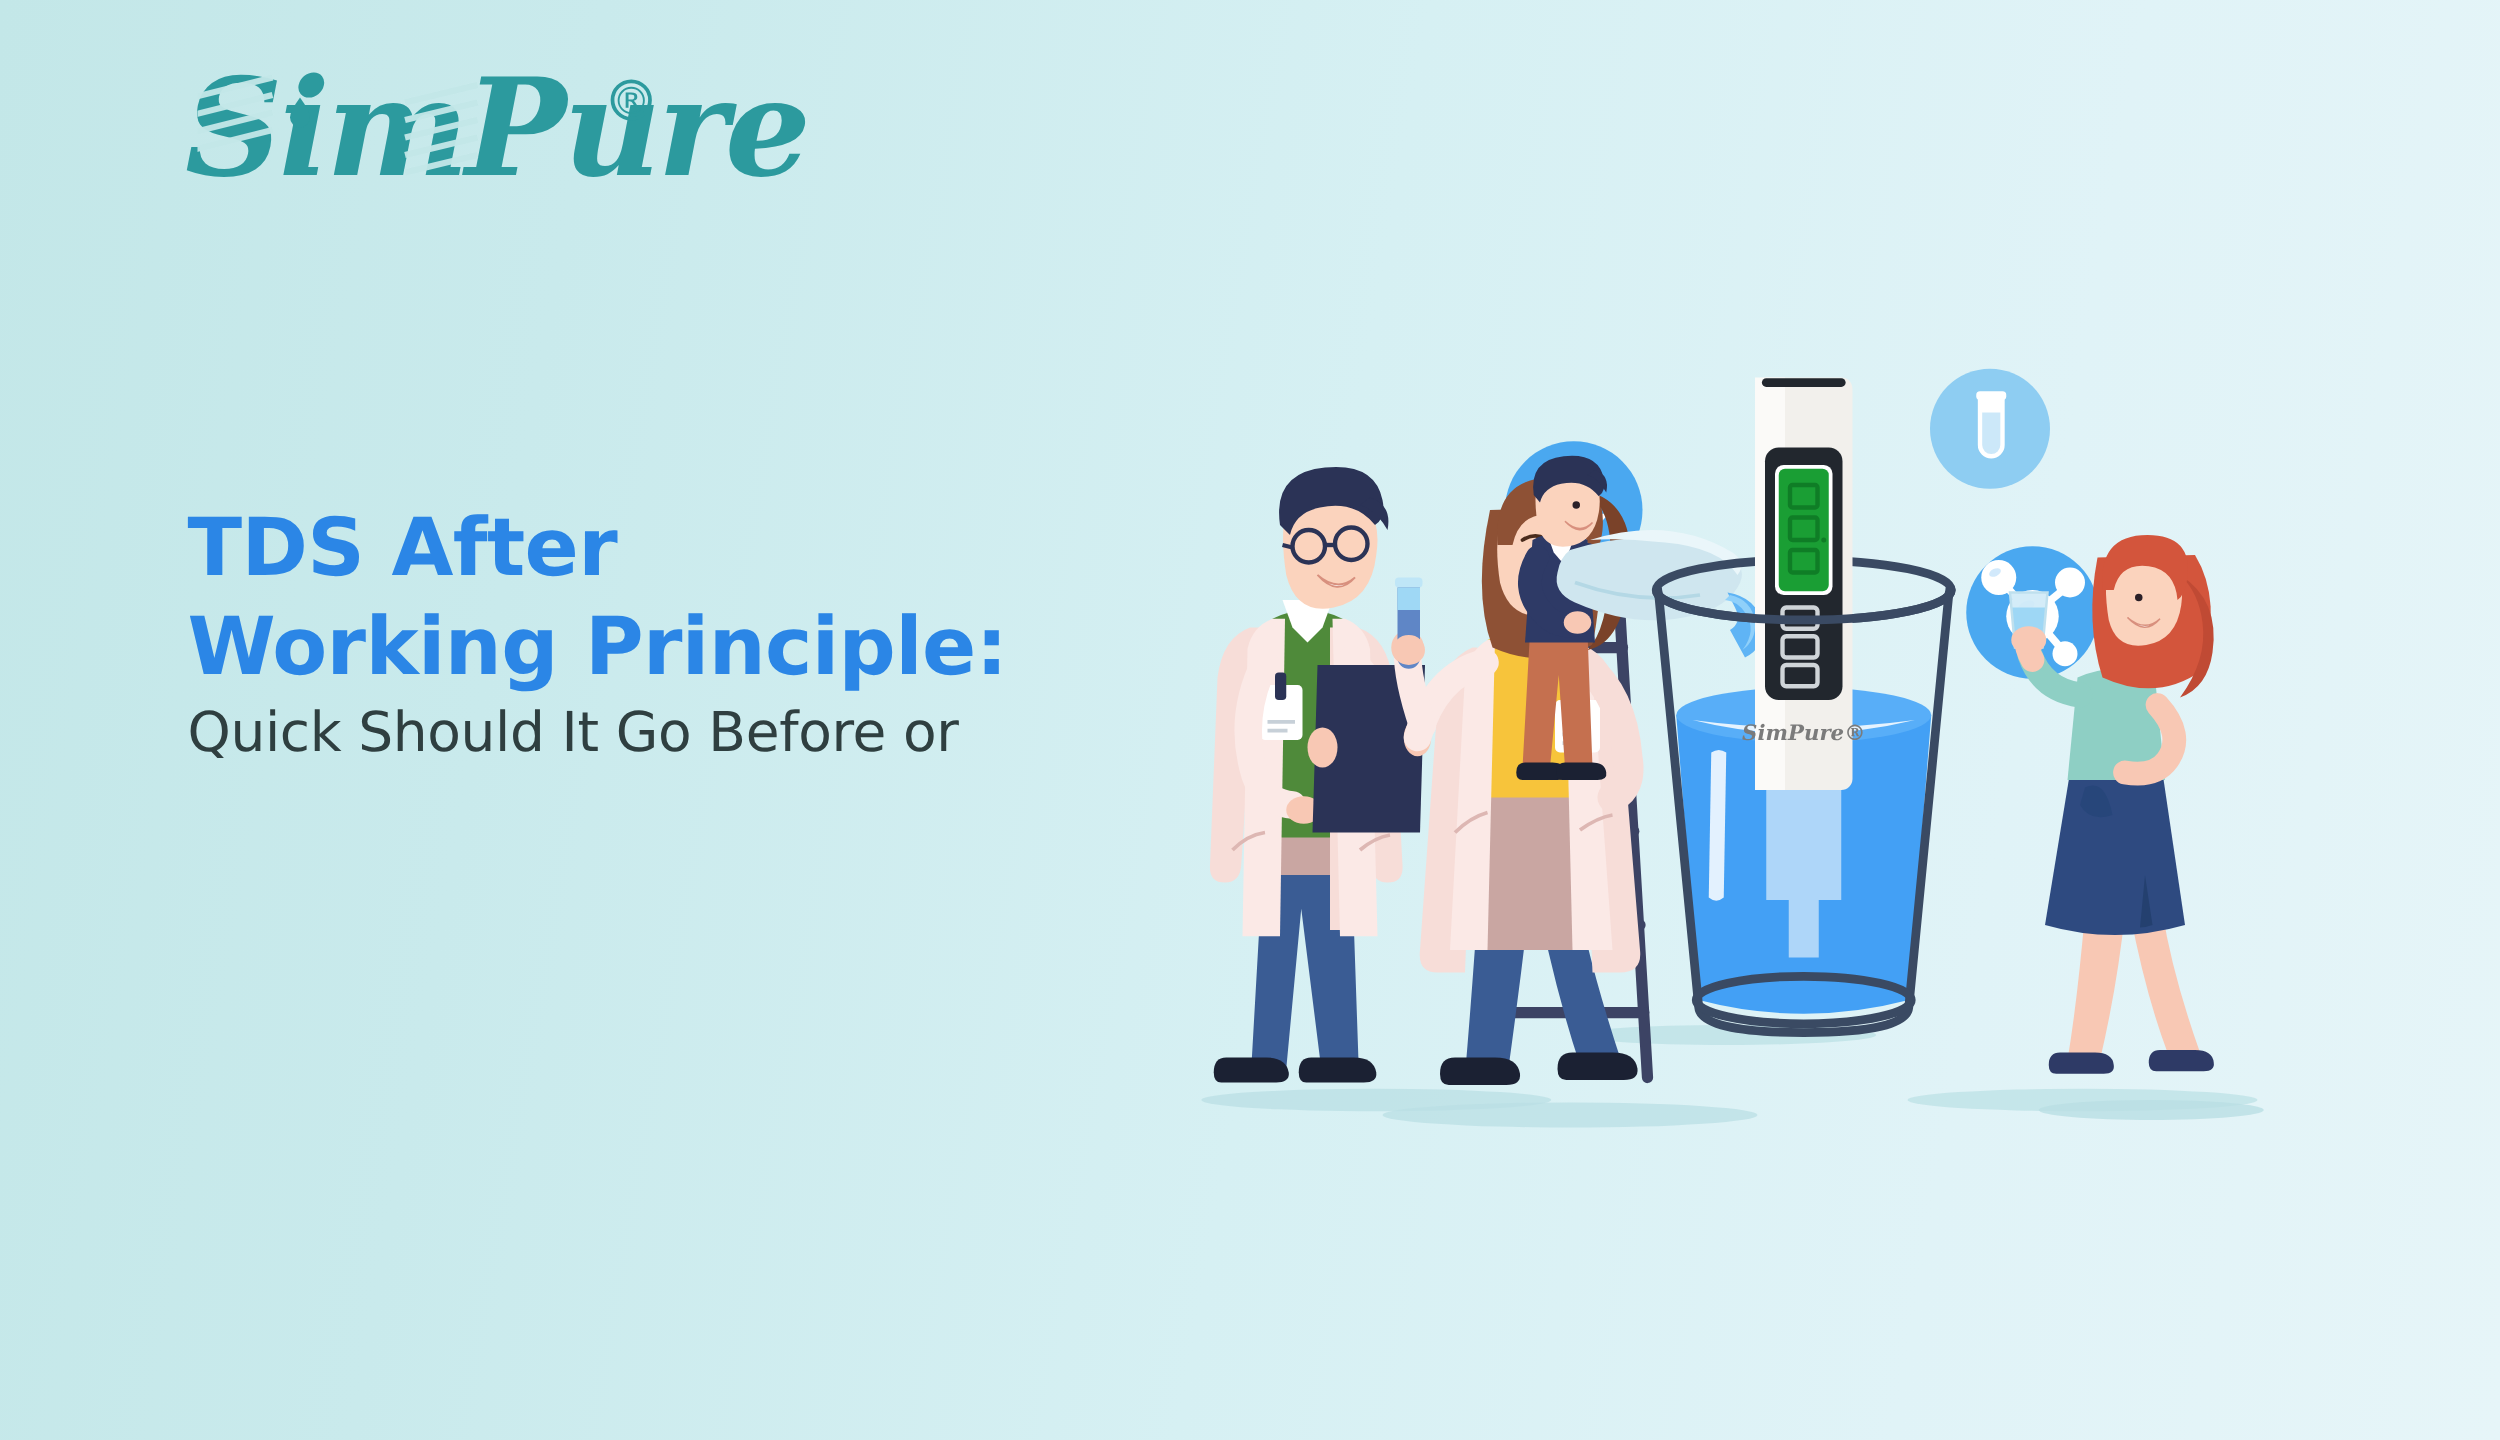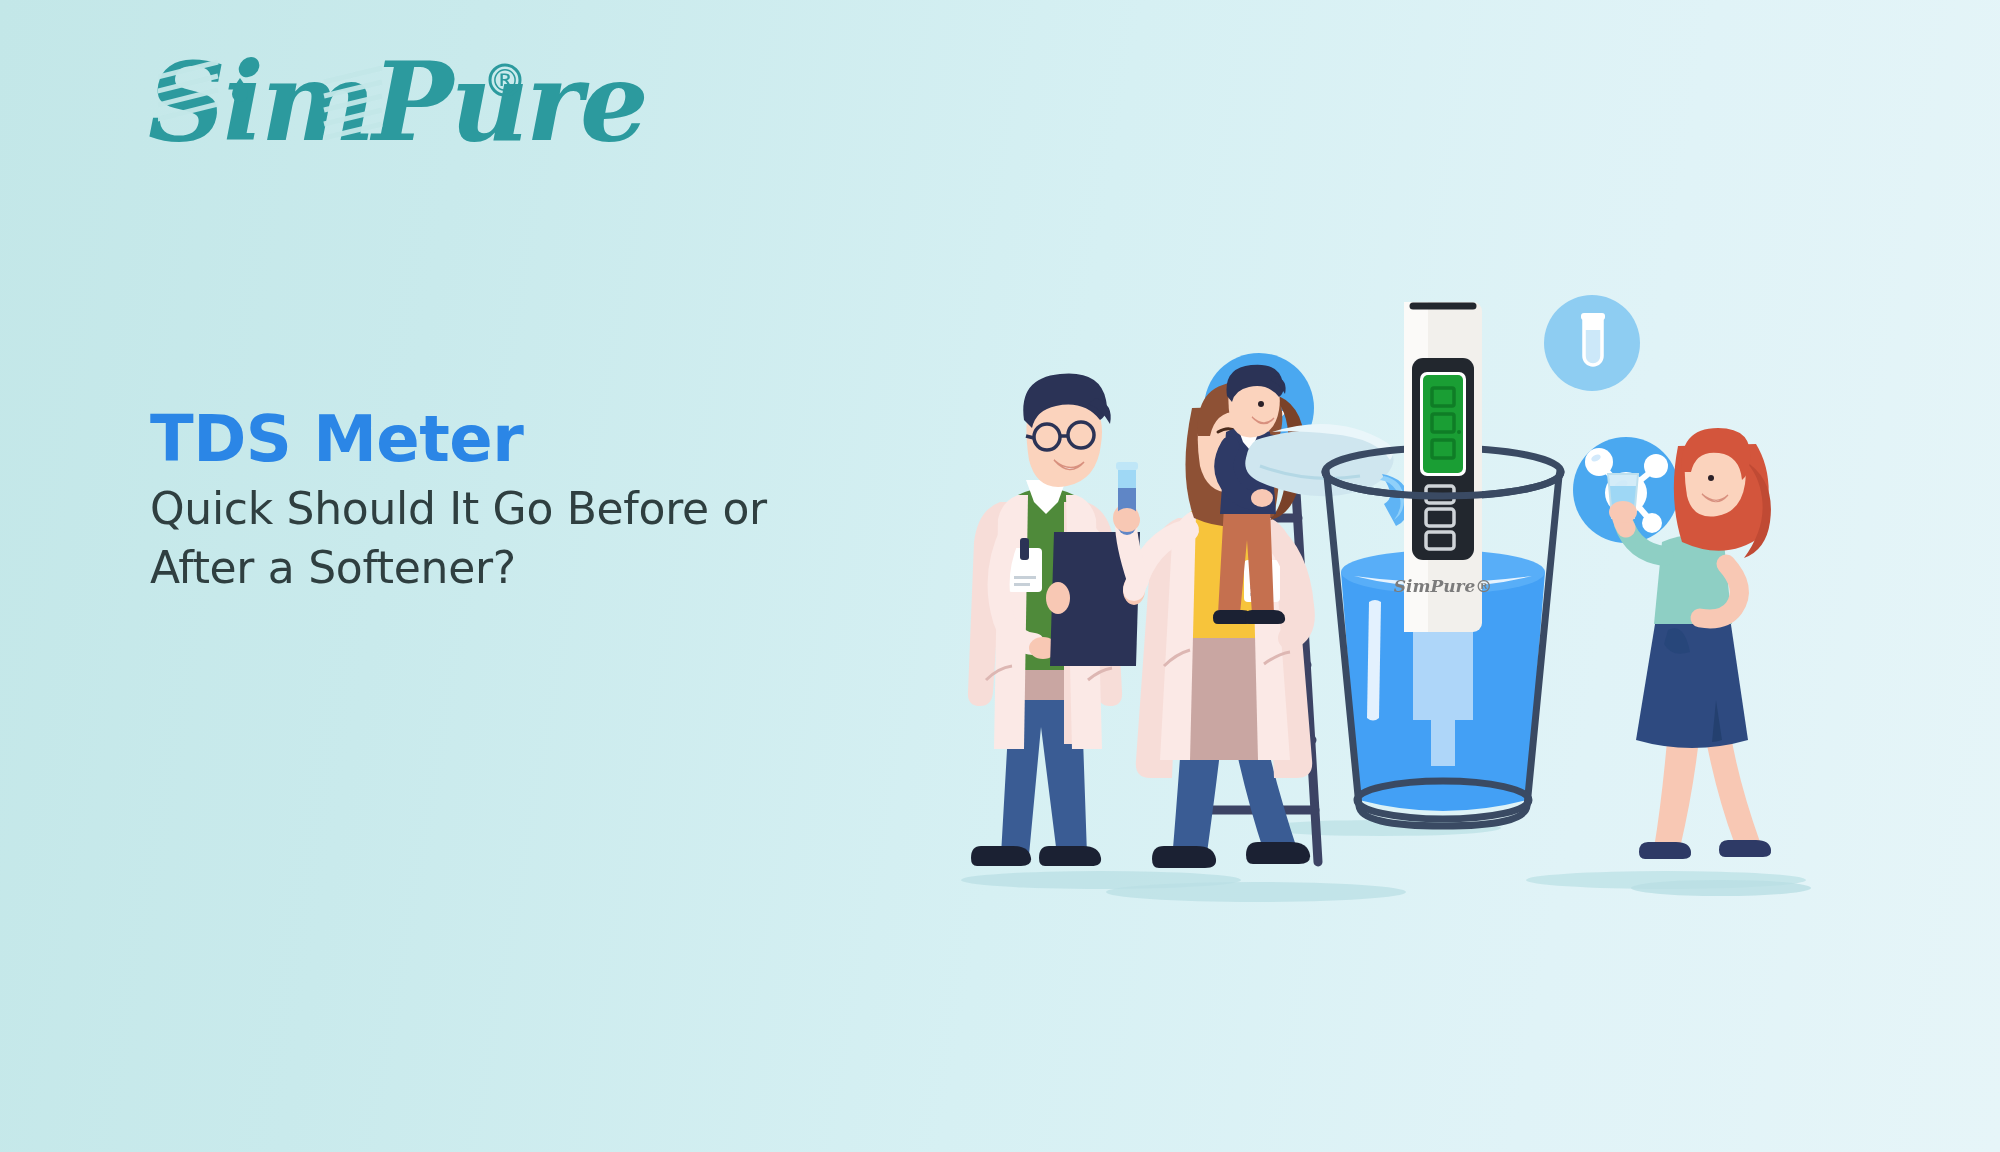--- a/index.html
+++ b/index.html
@@ -76,25 +76,25 @@
 
     <g>
       <circle cx="357" cy="32" r="15" fill="none" stroke="#2c9a9e" stroke-width="3"></circle>
       <text class="logo-reg" x="357" y="43" text-anchor="middle">®</text>
     </g>
   </svg>
 </div>
 
 <div id="copy">
   <div class="headline">
-    <div>TDS Meter</div>
+    <div>TDS After</div>
+    <div>Working Principle:</div>
   </div>
   <div class="subhead">
     <span>Quick Should It Go Before or</span>
-    <span>After a Softener?</span>
   </div>
 </div>
 
 <div id="art">
 <svg viewBox="0 0 1000 720" xmlns="http://www.w3.org/2000/svg" aria-hidden="true">
 
   <g>
     <ellipse cx="175" cy="600" rx="140" ry="9" fill="#b9dfe4" opacity=".75"></ellipse>
     <ellipse cx="330" cy="612" rx="150" ry="10" fill="#b9dfe4" opacity=".75"></ellipse>
     <ellipse cx="455" cy="548" rx="120" ry="8" fill="#b9dfe4" opacity=".7"></ellipse>

